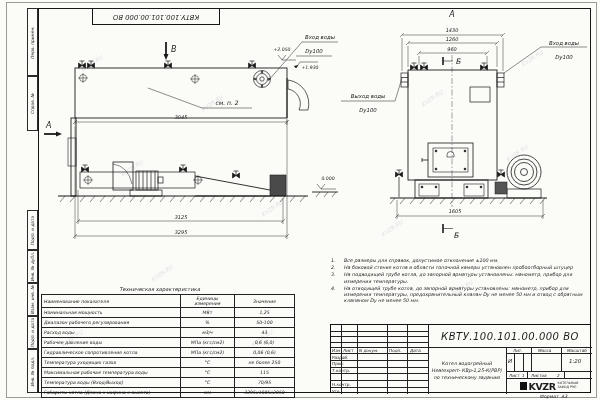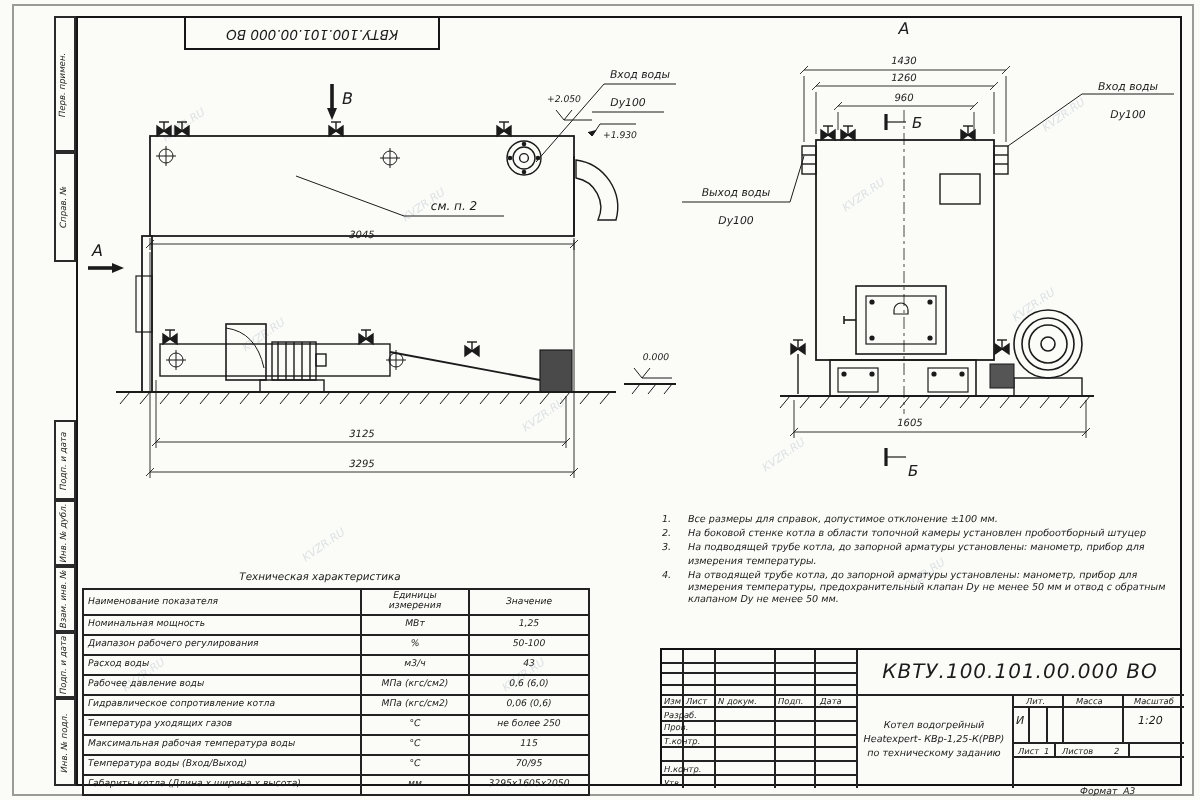--- a/index.html
+++ b/index.html
@@ -511,20 +511,28 @@
     <span class="lbl" style="left:207px;top:23px">Масса</span>
     <span class="lbl" style="left:236px;top:23px">Масштаб</span>
     <span class="lbl" style="left:177px;top:33px;font-size:5.5px">И</span>
     <span class="lbl" style="left:238px;top:33px;font-size:5.5px">1:20</span>
 
     <span class="lbl" style="left:178px;top:47.5px">Лист</span>
     <span class="lbl" style="left:191px;top:47.5px">1</span>
     <span class="lbl" style="left:200px;top:47.5px">Листов</span>
     <span class="lbl" style="left:226px;top:47.5px">2</span>
 
+    <div class="logo">
+      <span class="mark"></span>
+      <span class="kvzr">KVZR</span>
+      <span class="co">
+        <span>КОТЕЛЬНЫЙ</span><br>
+        <span>ЗАВОД РЭП</span>
+      </span>
+    </div>
   </div>
 
   <div class="footer-format">
     <span>Формат</span>&nbsp;
     <span>А3</span>
   </div>
 
 </div>
 
 </body></html>

